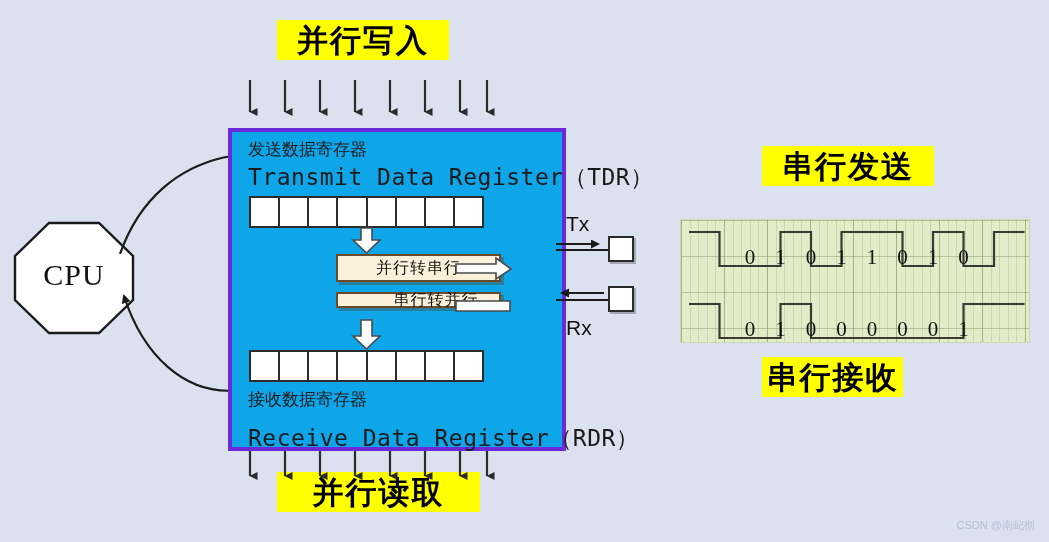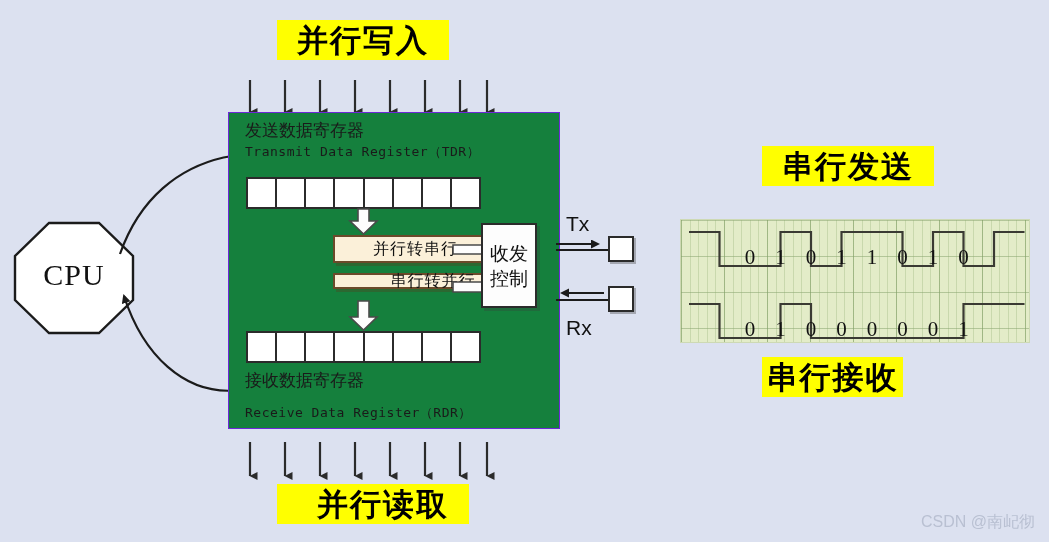--- a/index.html
+++ b/index.html
@@ -28,38 +28,38 @@
     line-height: 40px;
     letter-spacing: 2px;
     text-align: center;
     white-space: nowrap;
   }
 
   
   #uart-block {
     position: absolute;
     left: 228px;
-    top: 112px;
+    top: 128px;
     width: 330px;
     height: 315px;
-    background: #15803d;
-    border: 1px solid #6d28d9;
+    background: #0ea5e9;
+    border: 4px solid #6d28d9;
   }
 
   .reg-label-cn {
     position: absolute;
     font-family: "DejaVu Serif", serif;
     font-size: 17px;
     color: #1a1a1a;
     white-space: nowrap;
   }
   .reg-label-en {
     position: absolute;
     font-family: "DejaVu Sans Mono", monospace;
-    font-size: 13px;
+    font-size: 23px;
     color: #1a1a1a;
     white-space: nowrap;
     letter-spacing: 0.5px;
   }
 
   
   .reg-strip {
     position: absolute;
     display: flex;
     border: 2px solid #2b2b2b;
@@ -168,34 +168,34 @@
     text-align: center;
     width: 20px;
   }
 
   
   #watermark {
     position: absolute;
     right: 14px;
     bottom: 9px;
     font-family: "Liberation Sans", sans-serif;
-    font-size: 16px;
+    font-size: 11px;
     color: #b9c0d2;
     white-space: nowrap;
   }
   svg { display: block; overflow: visible; }
 </style>
 </head>
 <body>
 
 <div id="canvas">
 
   <div class="hl" style="left:277px; top:20px; width:172px;">并行写入</div>
 
-  <div class="hl" style="left:277px; top:484px; width:172px;padding-left:20px;">并行读取</div>
+  <div class="hl" style="left:277px; top:472px; width:203px;">并行读取</div>
 
   <div class="hl" style="left:762px; top:146px; width:172px;">串行发送</div>
 
   <div class="hl" style="left:762px; top:357px; width:141px;">串行接收</div>
 
   <svg class="abs" style="left:228px; top:78px;" width="330" height="44">
     <defs>
       <marker id="ah" markerWidth="9" markerHeight="9" refX="4" refY="7.5" orient="auto" markerUnits="userSpaceOnUse">
         <path d="M0,0 L4,8 L8,0 z" fill="#2b2b2b"></path>
       </marker>
@@ -275,24 +275,20 @@
     </svg>
 
     <svg class="abs" style="left:224px; top:126px;" width="56" height="22">
       <path d="M0,6 L40,6 L40,0 L55,11 L40,21 L40,15 L0,15 z" fill="#fdfdfd" stroke="#4a4a4a" stroke-width="1.6"></path>
     </svg>
 
     <svg class="abs" style="left:224px; top:165px;" width="56" height="18">
       <path d="M0,4 L54,4 L54,14 L0,14 z" fill="#fdfdfd" stroke="#4a4a4a" stroke-width="1.6"></path>
     </svg>
 
-    <div id="ctrl-box" style="left:252px; top:110px; width:56px; height:85px;">
-      <span>收发</span>
-      <span>控制</span>
-    </div>
 
     <div class="reg-strip" style="left:17px; top:218px; width:235px; height:32px;">
       <div class="cell"></div>
       <div class="cell"></div>
       <div class="cell"></div>
       <div class="cell"></div>
       <div class="cell"></div>
       <div class="cell"></div>
       <div class="cell"></div>
       <div class="cell"></div>

